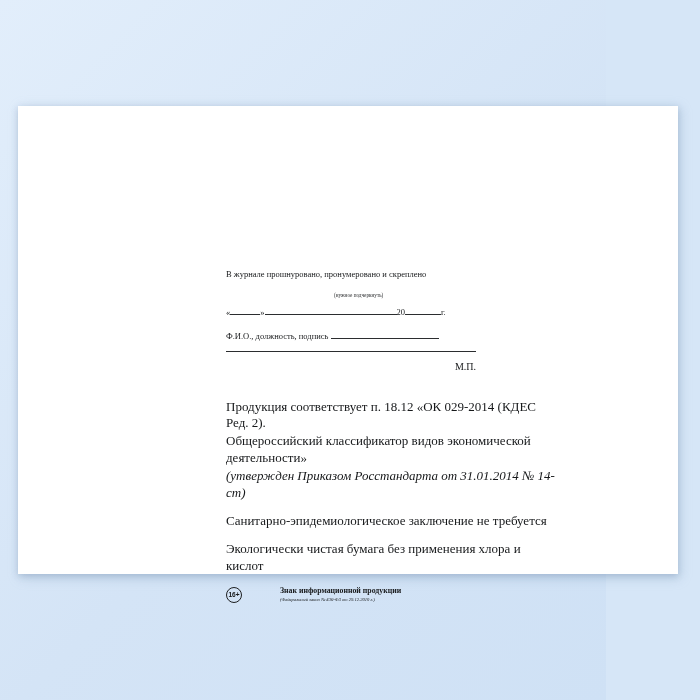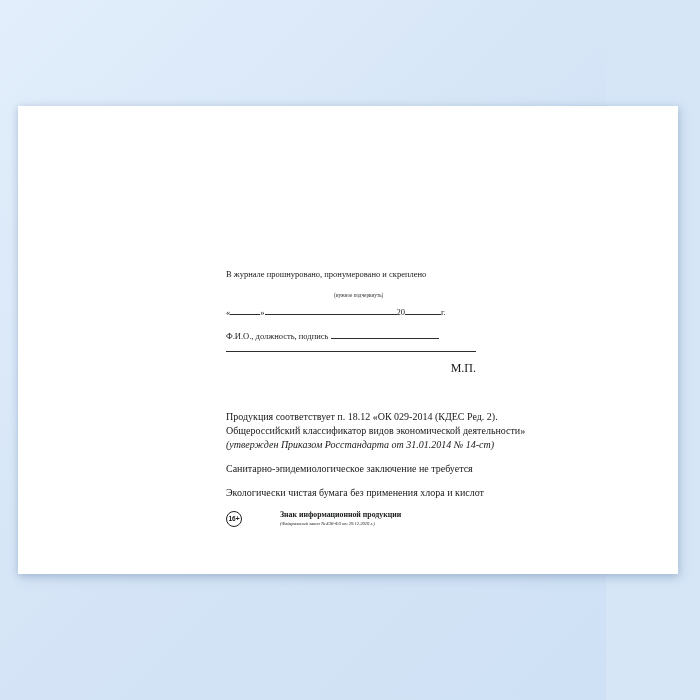--- a/index.html
+++ b/index.html
@@ -56,42 +56,42 @@
   .blk-4 { margin-bottom: 13px; }
   .small-note {
     font-size: 5.2px;
     margin-left: 108px;
     margin-top: 0px;
     margin-bottom: 0;
     line-height: 1.1;
     color: #2a2c2e;
   }
   .mp {
-    font-size: 12px;
+    font-size: 10px;
     text-align: right;
     width: 250px;
     margin-top: 9px;
-    margin-bottom: 15px;
+    margin-bottom: 8px;
   }
   .rule-long {
     display: inline-block;
     border-bottom: 1px solid #2b2d2f;
     height: 0;
     vertical-align: baseline;
   }
   .fullrule {
     width: 250px;
     border-bottom: 1px solid #2b2d2f;
     height: 0;
     margin-top: 9px;
     margin-bottom: 0;
   }
   .sec-gap { height: 19px; }
   .para {
-    font-size: 10px;
+    font-size: 13px;
     line-height: 1.3;
     margin: 0 0 1px 0;
   }
   .para.it {
     font-style: italic;
   }
   .para-gap {
     margin-bottom: 11px;
   }
   .age-row {

